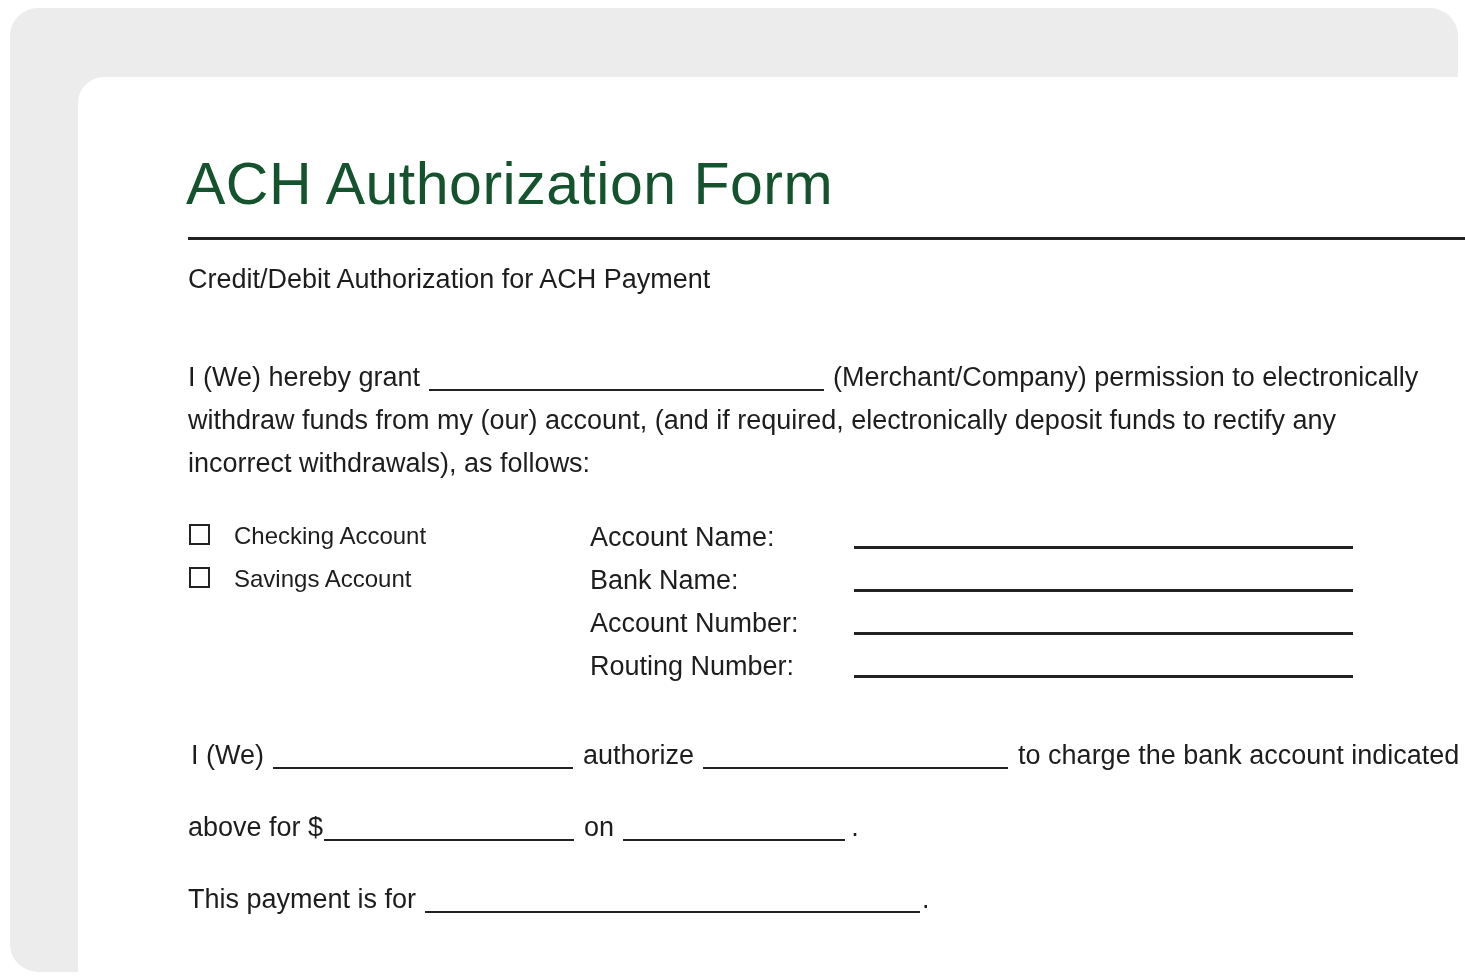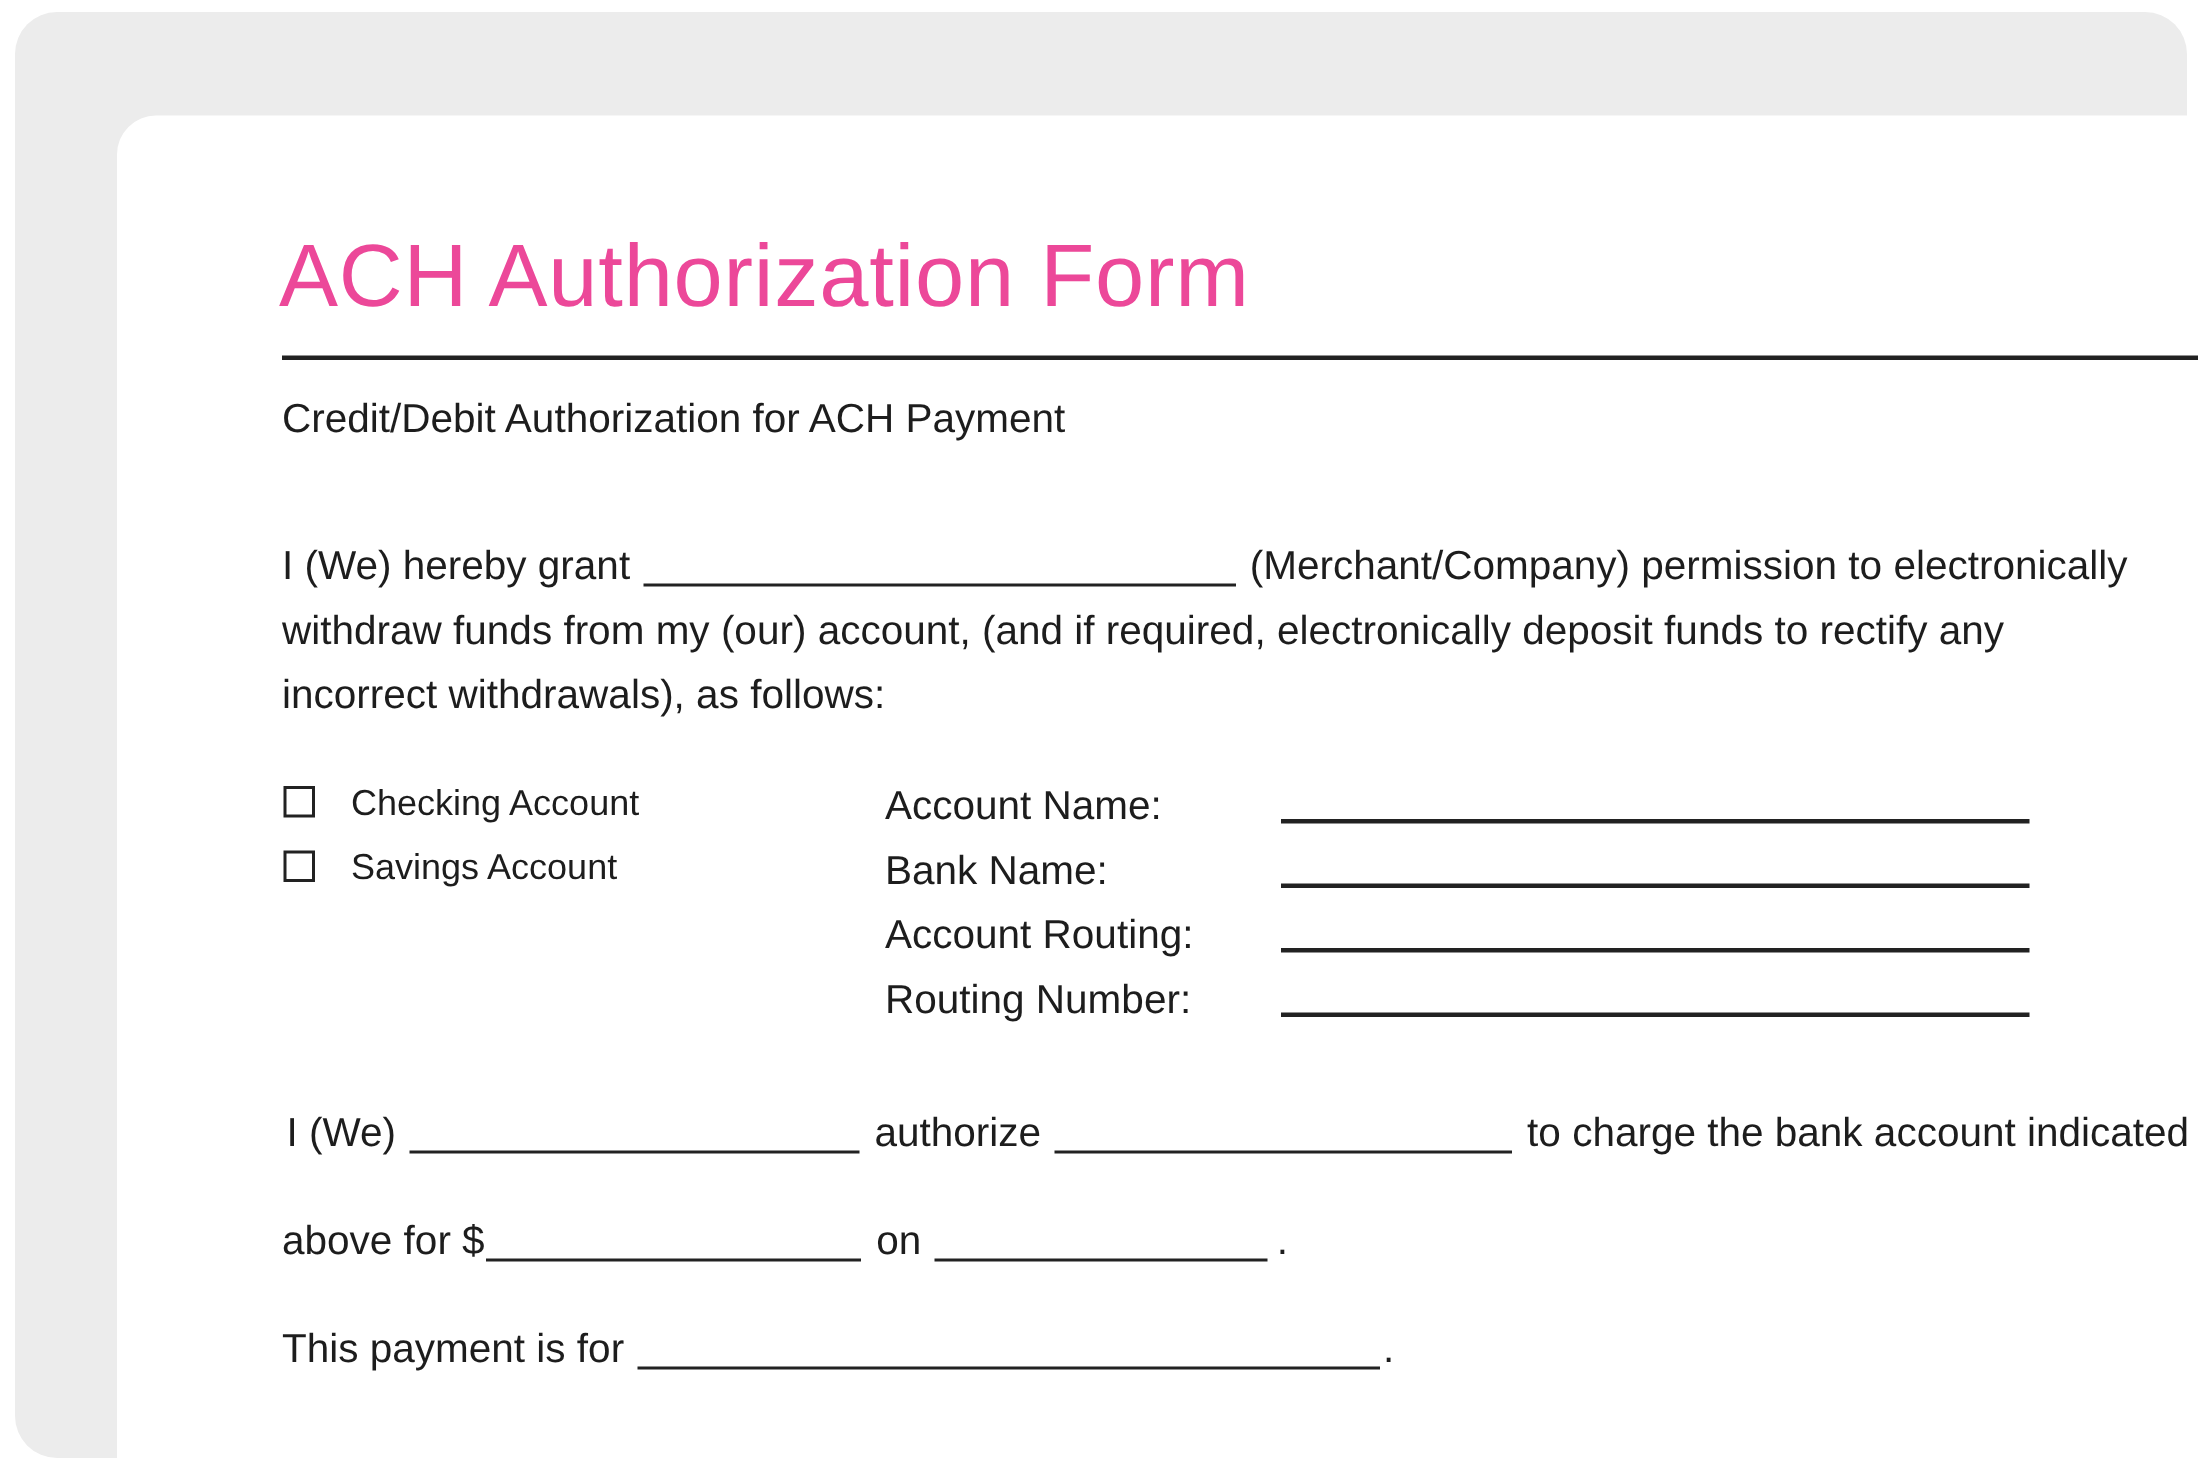--- a/index.html
+++ b/index.html
@@ -21,21 +21,21 @@
     position: absolute; left: 78px; top: 77px;
     width: 1540px; height: 1060px;
     background: #ffffff; border-radius: 26px;
   }
 
   .abs { position: absolute; white-space: nowrap; }
 
   .doc-title {
     left: 186px; top: 150px;
     font-size: 59px; line-height: 68px; font-weight: 400;
-    letter-spacing: 0.5px; color: #ec4899;
+    letter-spacing: 0.5px; color: #14532d;
   }
   .title-rule {
     position: absolute; left: 188px; top: 237px;
     width: 1290px; height: 3px; background: #222222;
   }
   .doc-subtitle {
     left: 188px; top: 262px;
     font-size: 27px; line-height: 34px;
   }
 
@@ -111,21 +111,21 @@
         <div class="choice-label">Checking Account</div>
       </div>
       <div class="choice-row">
         <div class="checkbox"></div>
         <div class="choice-label">Savings Account</div>
       </div>
     </div>
 
     <div class="abs field-label f0" style="position:fixed;">Account Name:</div>
     <div class="abs field-label f1" style="position:fixed;">Bank Name:</div>
-    <div class="abs field-label f2" style="position:fixed;">Account Routing:</div>
+    <div class="abs field-label f2" style="position:fixed;">Account Number:</div>
     <div class="abs field-label f3" style="position:fixed;text-align:right;">Routing Number:</div>
 
     <div class="field-line fl0" style="position:fixed;"></div>
     <div class="field-line fl1" style="position:fixed;"></div>
     <div class="field-line fl2" style="position:fixed;"></div>
     <div class="field-line fl3" style="position:fixed;"></div>
 
     <div class="abs fill-row row-authorize" style="position:fixed;">
       <span>I (We)</span><span class="blank w300"></span><span>authorize</span><span class="blank w305"></span><span>to charge the bank account indicated</span>
     </div>

